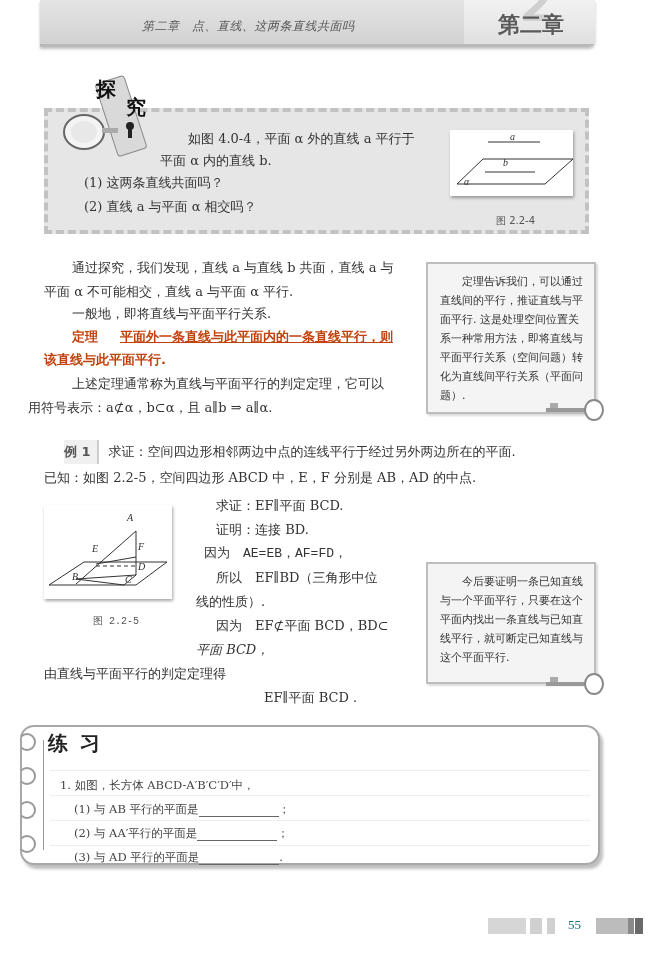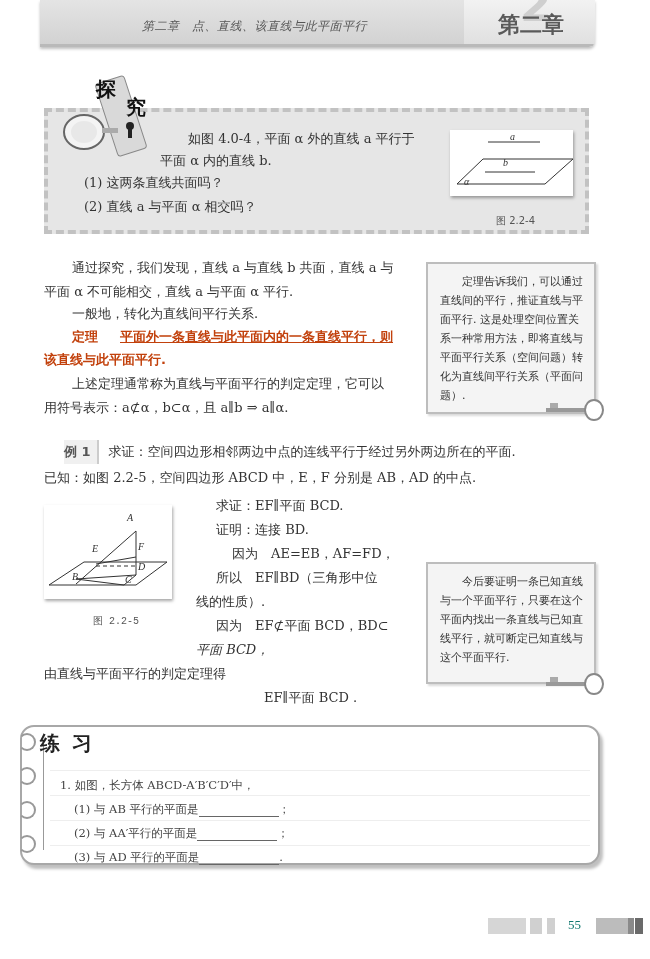--- a/index.html
+++ b/index.html
@@ -83,21 +83,21 @@
 
   
   .page-num { font-size:13px; color:#0f766e; font-family:"Liberation Serif", serif; }
 </style>
 </head>
 <body>
 
 <div class="abs header-bar"></div>
 <div class="abs header-chapter-box"></div>
 <div class="abs header-chapter-num">2</div>
-<div class="abs header-title">第二章　点、直线、该直线与此平面平行</div>
+<div class="abs header-title">第二章　点、直线、这两条直线共面吗</div>
 <div class="abs header-chapter">第二章</div>
 
 <div class="abs explore-box"></div>
 <div class="abs explore-logo">
   <svg width="100" height="90" viewBox="0 0 100 90">
     <rect x="48" y="6" width="30" height="76" rx="3" fill="#d9d9d9" stroke="#888" transform="rotate(-18 63 44)"></rect>
     <ellipse cx="26" cy="60" rx="20" ry="17" fill="#f4f4f4" stroke="#666" stroke-width="2"></ellipse>
     <ellipse cx="26" cy="60" rx="13" ry="11" fill="#e8e8e8"></ellipse>
     <rect x="44" y="56" width="16" height="5" fill="#aaa"></rect>
     <circle cx="72" cy="54" r="4" fill="#222"></circle>
@@ -119,26 +119,26 @@
     <line x1="35" y1="42" x2="85" y2="42" stroke="#333" stroke-width="1"></line>
   </svg>
 </div>
 <div class="abs math" style="left:510px;top:131px;font-size:10px;">a</div>
 <div class="abs math" style="left:503px;top:157px;font-size:10px;">b</div>
 <div class="abs math" style="left:464px;top:176px;font-size:10px;">α</div>
 <div class="abs fig-caption" style="left:496px;top:214px;">图 2.2-4</div>
 
 <div class="abs p" style="left:72px;top:256px;">通过探究，我们发现，直线 a 与直线 b 共面，直线 a 与</div>
 <div class="abs p" style="left:44px;top:280px;">平面 α 不可能相交，直线 a 与平面 α 平行.</div>
-<div class="abs p" style="left:72px;top:302px;">一般地，转化为直线间平行关系.</div>
+<div class="abs p" style="left:72px;top:302px;">一般地，即将直线与平面平行关系.</div>
 <div class="abs p bold" style="left:72px;top:325px;">定理</div>
 <div class="abs p bold" style="left:120px;top:325px;text-decoration:underline;">平面外一条直线与此平面内的一条直线平行，则</div>
 <div class="abs p bold" style="left:44px;top:348px;">该直线与此平面平行.</div>
 <div class="abs p" style="left:72px;top:372px;">上述定理通常称为直线与平面平行的判定定理，它可以</div>
-<div class="abs p" style="left:44px;top:396px;">用符号表示：a⊄α，b⊂α，且 a∥b ⇒ a∥α.</div>
+<div class="abs p" style="left:28px;top:396px;">用符号表示：a⊄α，b⊂α，且 a∥b ⇒ a∥α.</div>
 
 <div class="abs note" style="left:426px;top:262px;width:170px;height:152px;">
   <span>　　定理告诉我们，可以通过直线间的平行，推证直线与平面平行. 这是处理空间位置关系一种常用方法，即将直线与平面平行关系（空间问题）转化为直线间平行关系（平面问题）.</span>
 </div>
 <div class="abs key-icon" style="left:546px;top:398px;">
   <svg width="60" height="24" viewBox="0 0 60 24">
     <rect x="0" y="10" width="40" height="4" fill="#999"></rect>
     <rect x="4" y="5" width="8" height="5" fill="#aaa"></rect>
     <ellipse cx="48" cy="12" rx="9" ry="10" fill="#fff" stroke="#888" stroke-width="2"></ellipse>
   </svg>
@@ -164,21 +164,21 @@
 <div class="abs math" style="left:127px;top:512px;font-size:10px;">A</div>
 <div class="abs math" style="left:92px;top:543px;font-size:10px;">E</div>
 <div class="abs math" style="left:138px;top:541px;font-size:10px;">F</div>
 <div class="abs math" style="left:138px;top:561px;font-size:10px;">D</div>
 <div class="abs math" style="left:72px;top:571px;font-size:10px;">B</div>
 <div class="abs math" style="left:125px;top:574px;font-size:10px;">C</div>
 <div class="abs fig-caption" style="left:93px;top:614px;font-family:Liberation Mono, monospace;">图 2.2-5</div>
 
 <div class="abs p" style="left:216px;top:494px;">求证：EF∥平面 BCD.</div>
 <div class="abs p" style="left:216px;top:518px;">证明：连接 BD.</div>
-<div class="abs p" style="left:232px;top:542px;">因为　AE=EB，AF=FD，</div>
+<div class="abs p" style="left:204px;top:542px;font-family:Liberation Mono, monospace;">因为　AE=EB，AF=FD，</div>
 <div class="abs p" style="left:216px;top:566px;">所以　EF∥BD（三角形中位</div>
 <div class="abs p" style="left:196px;top:590px;">线的性质）.</div>
 <div class="abs p" style="left:216px;top:614px;">因为　EF⊄平面 BCD，BD⊂</div>
 <div class="abs p" style="left:196px;top:638px;font-style:italic;">平面 BCD，</div>
 <div class="abs p" style="left:44px;top:662px;">由直线与平面平行的判定定理得</div>
 <div class="abs p" style="left:264px;top:686px;">EF∥平面 BCD .</div>
 
 <div class="abs note" style="left:426px;top:562px;width:170px;height:122px;">
   <span>　　今后要证明一条已知直线与一个平面平行，只要在这个平面内找出一条直线与已知直线平行，就可断定已知直线与这个平面平行.</span>
 </div>
@@ -195,21 +195,21 @@
 <div class="abs ring" style="left:18px;top:733px;"></div>
 <div class="abs ring" style="left:18px;top:767px;"></div>
 <div class="abs ring" style="left:18px;top:801px;"></div>
 <div class="abs ring" style="left:18px;top:835px;"></div>
 
 <div class="abs rule-line" style="left:50px;top:770px;width:540px;"></div>
 <div class="abs rule-line" style="left:50px;top:795px;width:540px;"></div>
 <div class="abs rule-line" style="left:50px;top:820px;width:540px;"></div>
 <div class="abs rule-line" style="left:50px;top:845px;width:540px;"></div>
 
-<div class="abs ex-title" style="left:40px;top:730px;">练习</div>
+<div class="abs ex-title" style="left:48px;top:730px;">练习</div>
 <div class="abs ex-line" style="left:60px;top:764px;">1. 如图，长方体 ABCD-A′B′C′D′中，</div>
 
 <div class="abs ex-line" style="left:74px;top:788px;">
   <span>(1) 与 AB 平行的平面是</span><span class="blank"></span><span>；</span>
 </div>
 <div class="abs ex-line" style="left:74px;top:812px;">
   <span>(2) 与 AA′平行的平面是</span><span class="blank"></span><span>；</span>
 </div>
 <div class="abs ex-line" style="left:74px;top:836px;">
   <span>(3) 与 AD 平行的平面是</span><span class="blank"></span><span>.</span>

